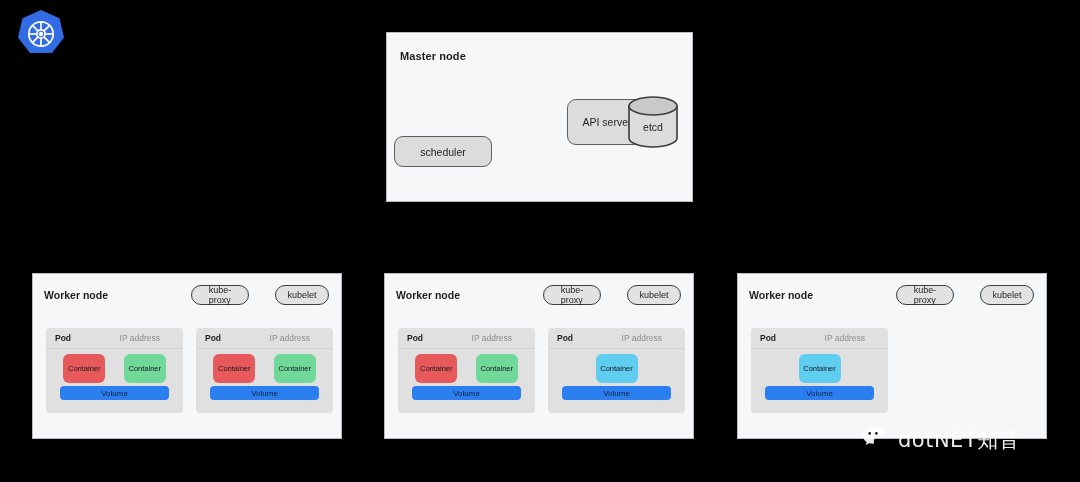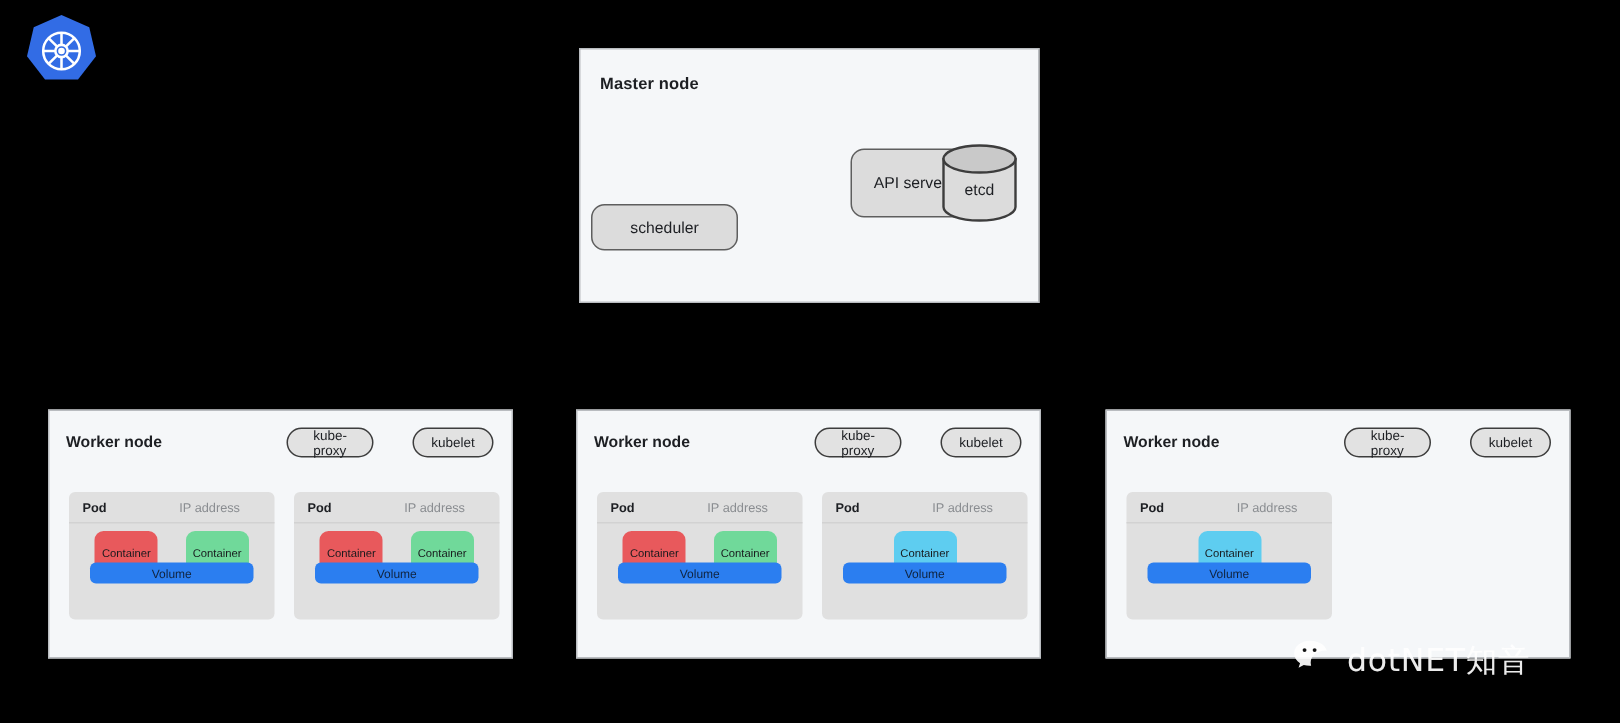--- a/index.html
+++ b/index.html
@@ -182,21 +182,21 @@
     display: flex;
     align-items: center;
     justify-content: center;
     font-size: 7.5px;
     color: #17191c;
   }
   .volume {
     position: absolute;
     left: 14px;
     right: 14px;
-    bottom: 24px;
+    bottom: 13px;
     height: 14px;
     background: #2b7ef0;
     border-radius: 4px;
     display: flex;
     align-items: center;
     justify-content: center;
     font-size: 8px;
     color: #10243f;
   }
 

